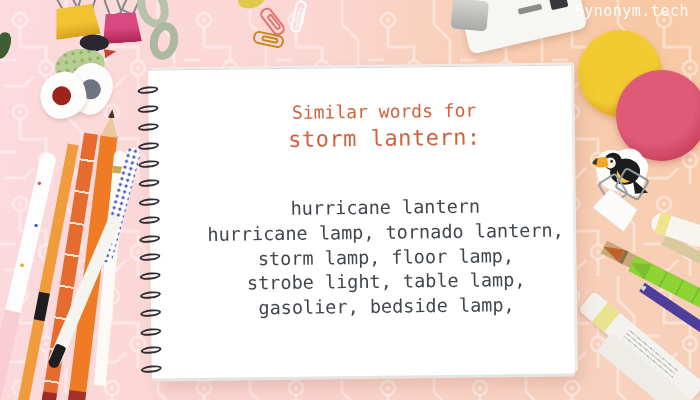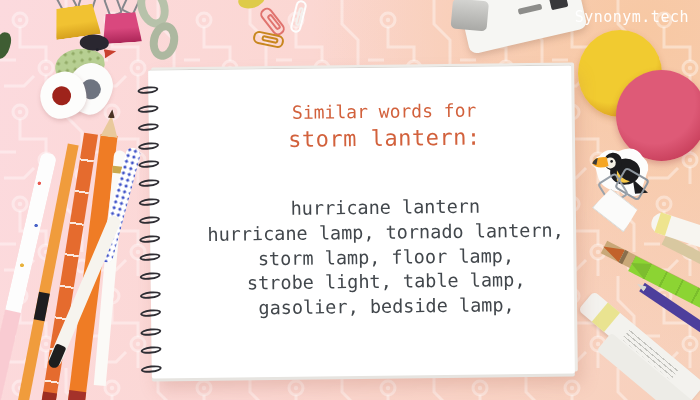--- a/index.html
+++ b/index.html
@@ -5,21 +5,21 @@
   html,body{margin:0;padding:0;}
   .scene{position:relative;width:700px;height:400px;overflow:hidden;
          background:
            radial-gradient(circle at 92% 8%, rgba(247,199,160,.9) 0%, rgba(247,199,160,0) 45%),
            linear-gradient(100deg,#fcdade 0%,#fbd7d2 42%,#f7d0ba 100%);
          font-family:"DejaVu Sans Mono", monospace;}
   .scene *{position:absolute;box-sizing:border-box;}
   svg.circuit{left:0;top:0;}
 
   
-  .brand{top:8px;right:11px;font-size:15px;letter-spacing:.5px;color:rgba(255,255,255,.97);z-index:30;margin-left:8px;}
+  .brand{top:2px;right:11px;font-size:15px;letter-spacing:.5px;color:rgba(255,255,255,.97);z-index:30;margin-left:8px;}
 
   
   .notebook{left:150px;top:67px;width:423px;height:309px;background:#ffffff;
             transform:rotate(-.7deg);z-index:10;border-radius:2px;
             border-top:1px solid #d9d7d3;
             box-shadow:3px -2px 0 #edebe7,0 3px 0 #e6e4e0,6px 10px 18px rgba(180,110,95,.28);}
   .page-content{left:0;top:0;width:100%;height:100%;padding-left:24px;text-align:center;}
   .title1{top:33px;width:100%;font-size:18px;color:#d2613c;}
   .title2{top:58px;width:100%;font-size:22px;color:#d2613c;letter-spacing:.5px;}
   .synonyms{top:128px;width:100%;color:#42474c;font-size:18.5px;line-height:24.8px;position:absolute;}

